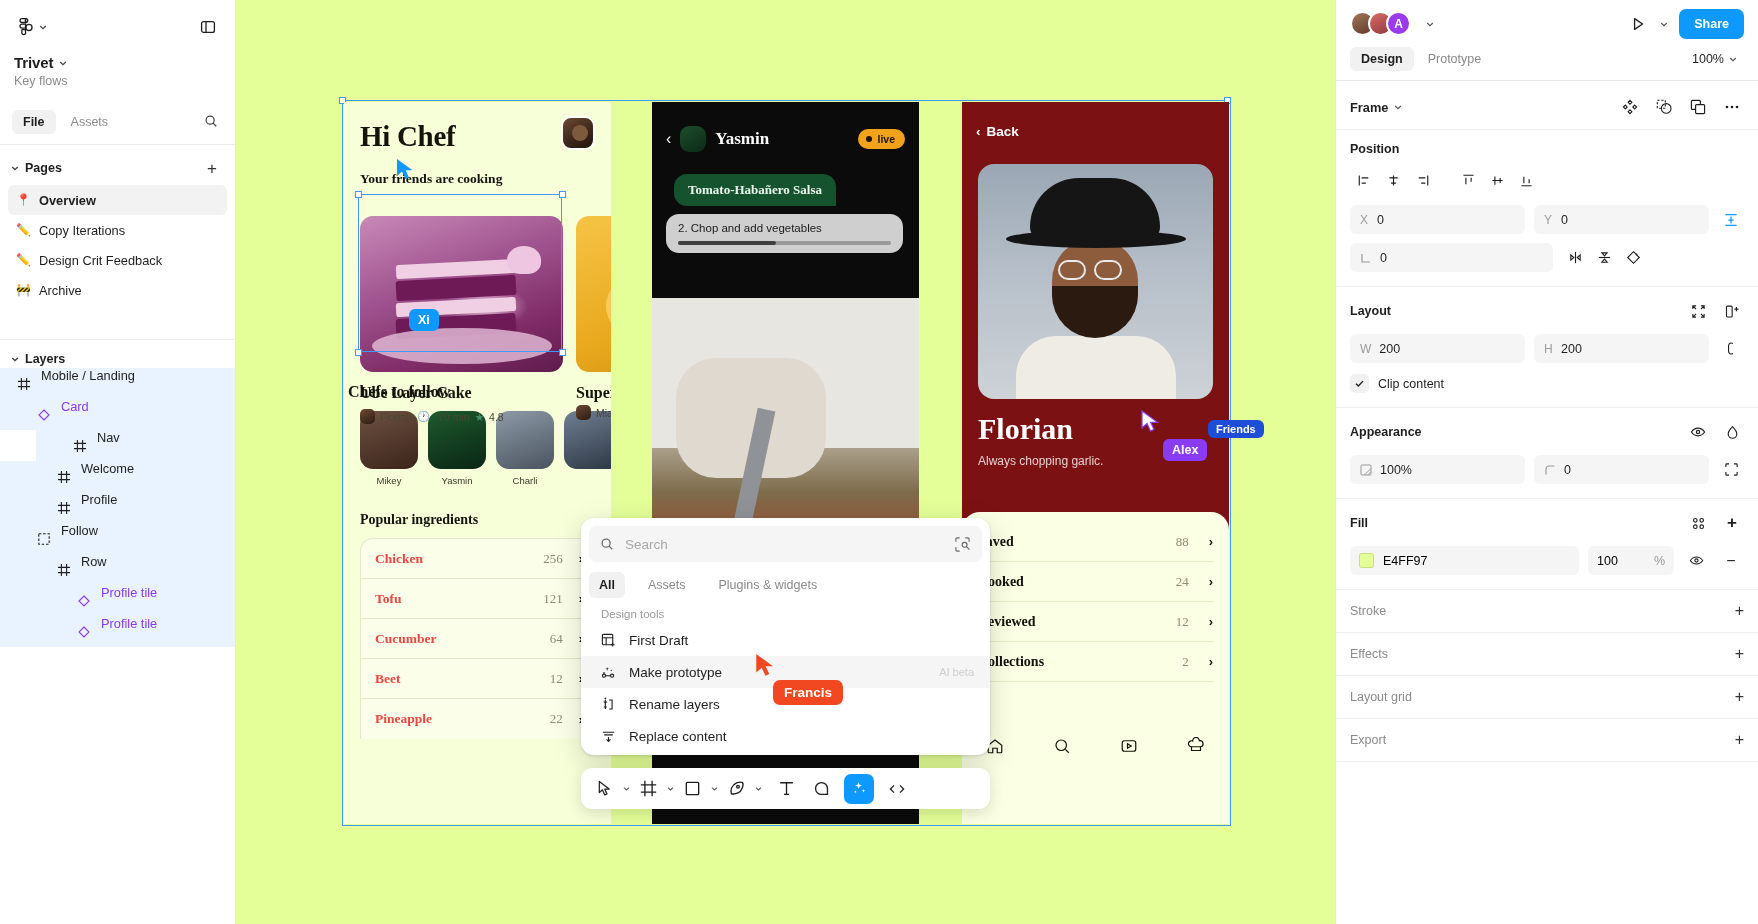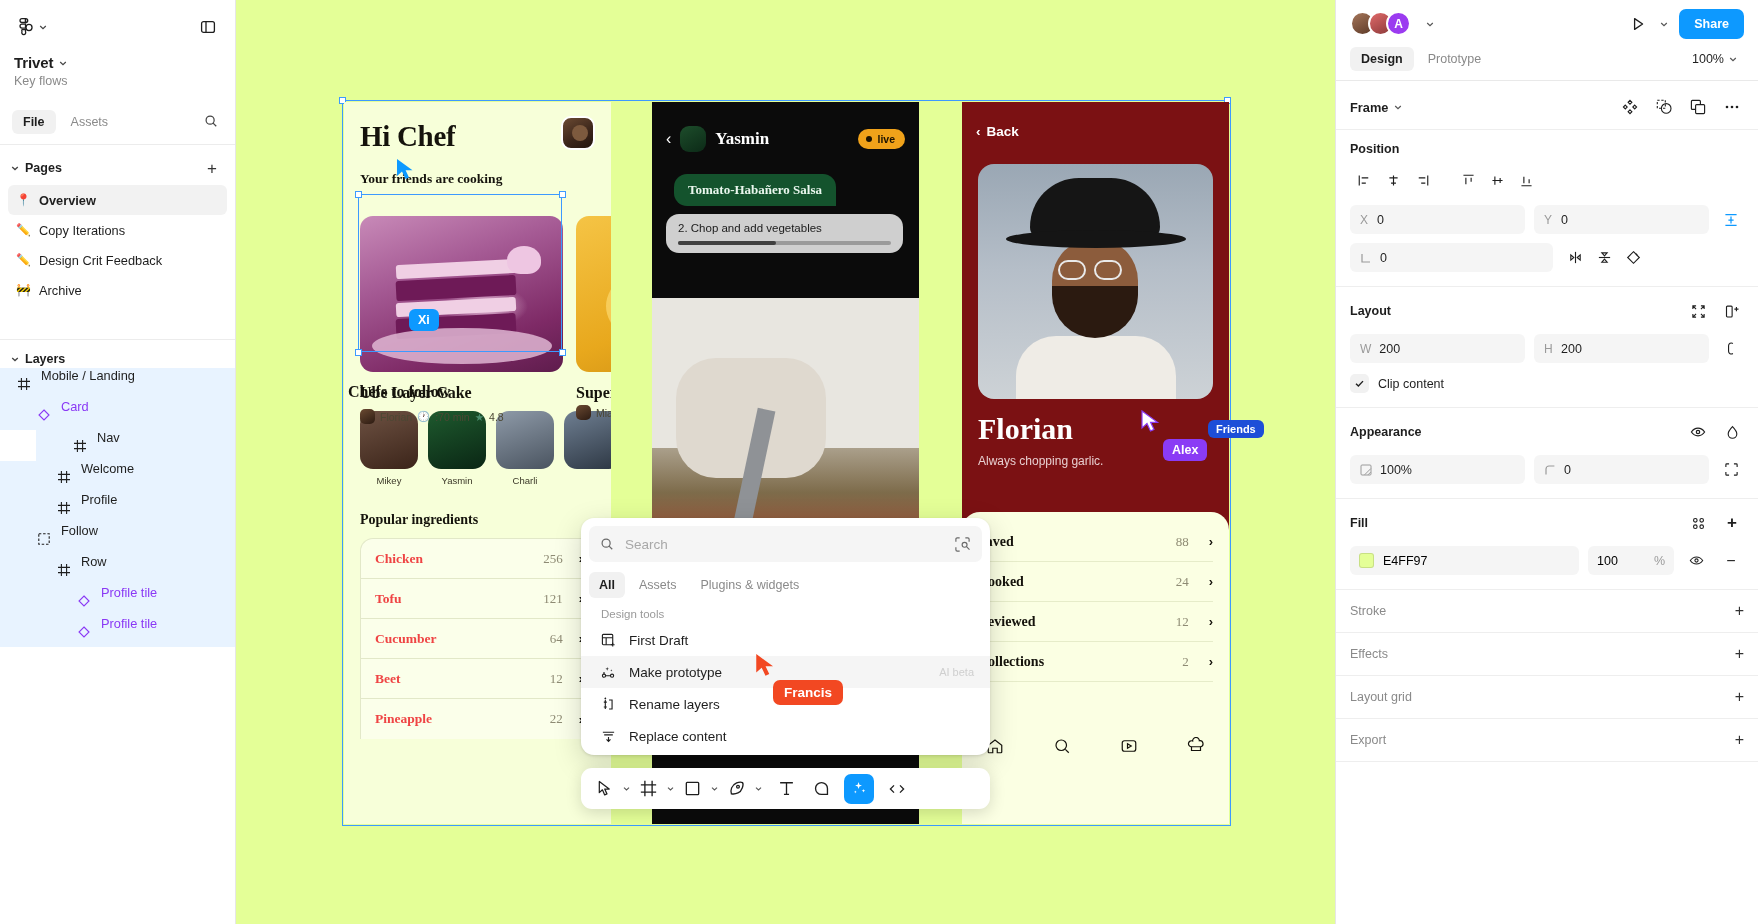--- a/index.html
+++ b/index.html
@@ -181,21 +181,21 @@
   .modal {
     position:absolute; left:581px; top:518px; width:409px; height:237px;
     background:#fff; border-radius:13px; box-shadow: 0 8px 28px rgba(0,0,0,.17), 0 1px 3px rgba(0,0,0,.12);
     z-index: 50; overflow:hidden;
   }
   .m-search { display:flex; align-items:center; gap:11px; margin:8px; height:36px;
     background:#f5f5f5; border-radius:7px; padding:0 11px; }
   .m-search input { flex:1; border:none; outline:none; background:transparent; font-size:13.5px;
     color:#1e1e1e; font-family:"Liberation Sans", sans-serif; }
   .m-search input::placeholder { color:#a8a8a8; }
-  .m-tabs { display:flex; gap:4px; padding:2px 8px 0 8px; }
+  .m-tabs { display:flex; gap:13px; padding:2px 8px 0 8px; }
   .m-tab { font-size:12.5px; color:#8a8a8a; padding:6px 10px; border-radius:6px; cursor:pointer;}
   .m-tab.active { background:#f1f1f1; color:#1e1e1e; font-weight:700; }
   .m-group { font-size:11.5px; color:#9a9a9a; padding:10px 0 4px 20px; }
   .m-item { display:flex; align-items:center; gap:13px; height:32px; padding:0 16px 0 20px; cursor:pointer;
     font-size:13.5px; color:#1e1e1e; position:relative; }
   .m-item.hl { background:#f5f5f5; }
   .m-badge { margin-left:auto; font-size:11px; color:#cfcfcf; }
 
   
   .toolbar {

